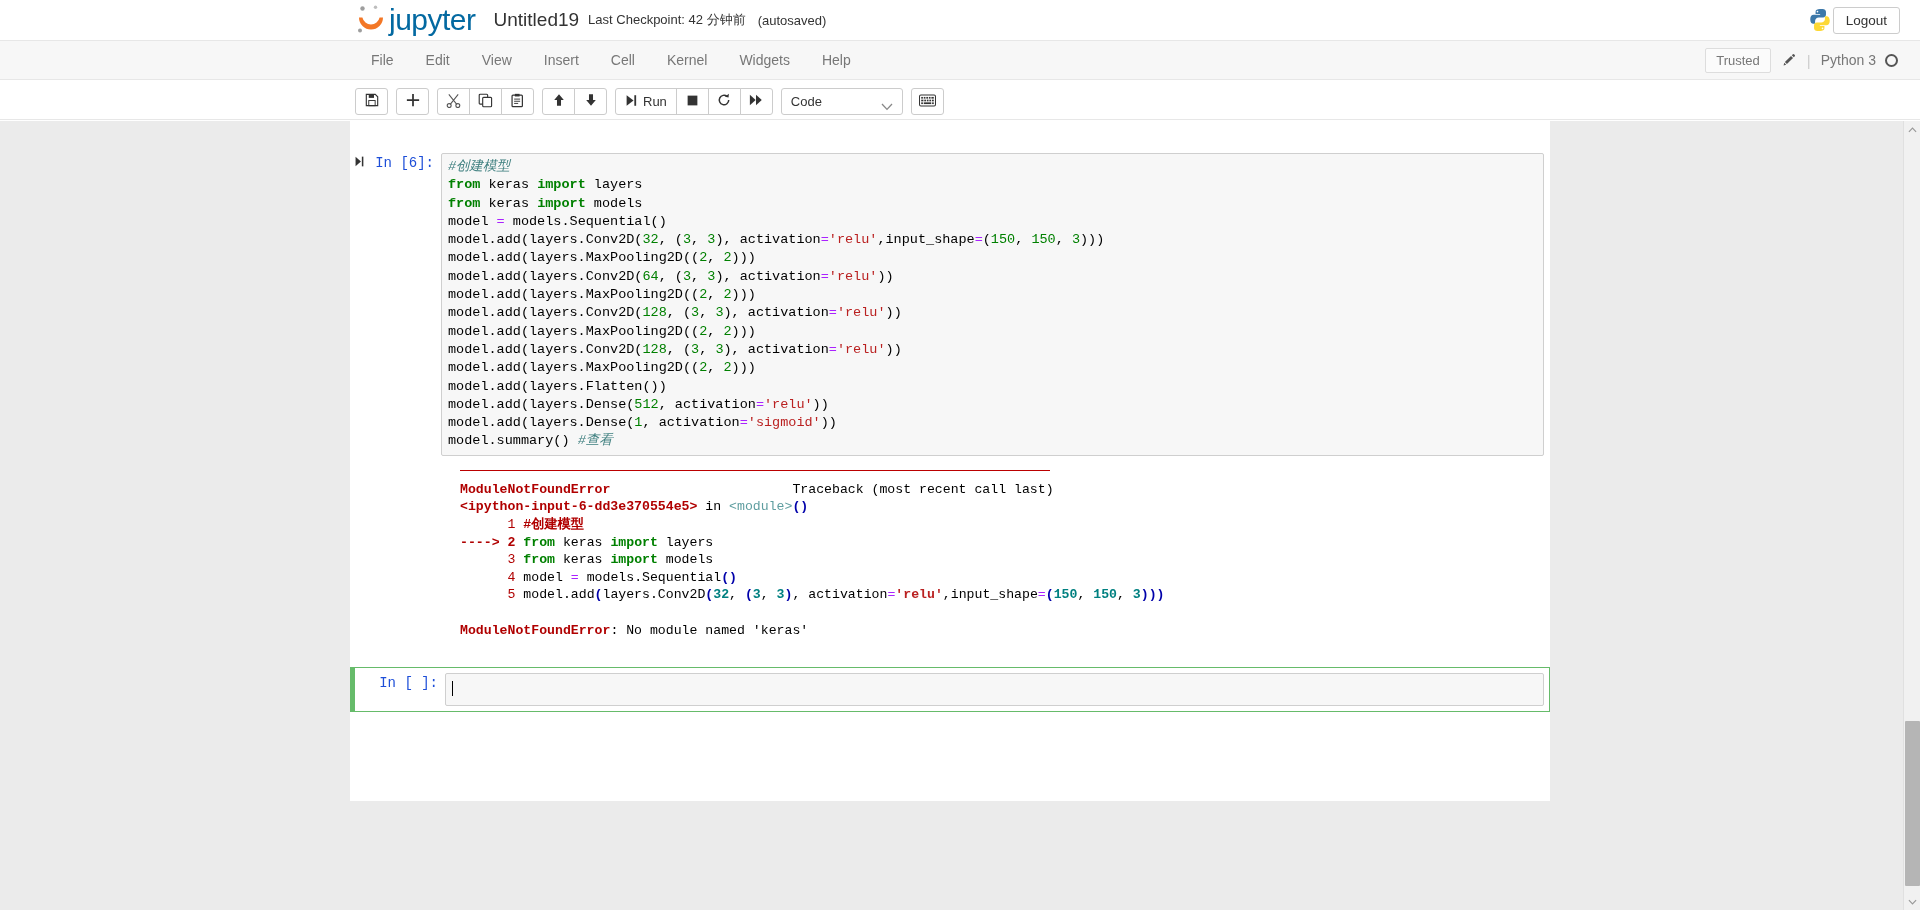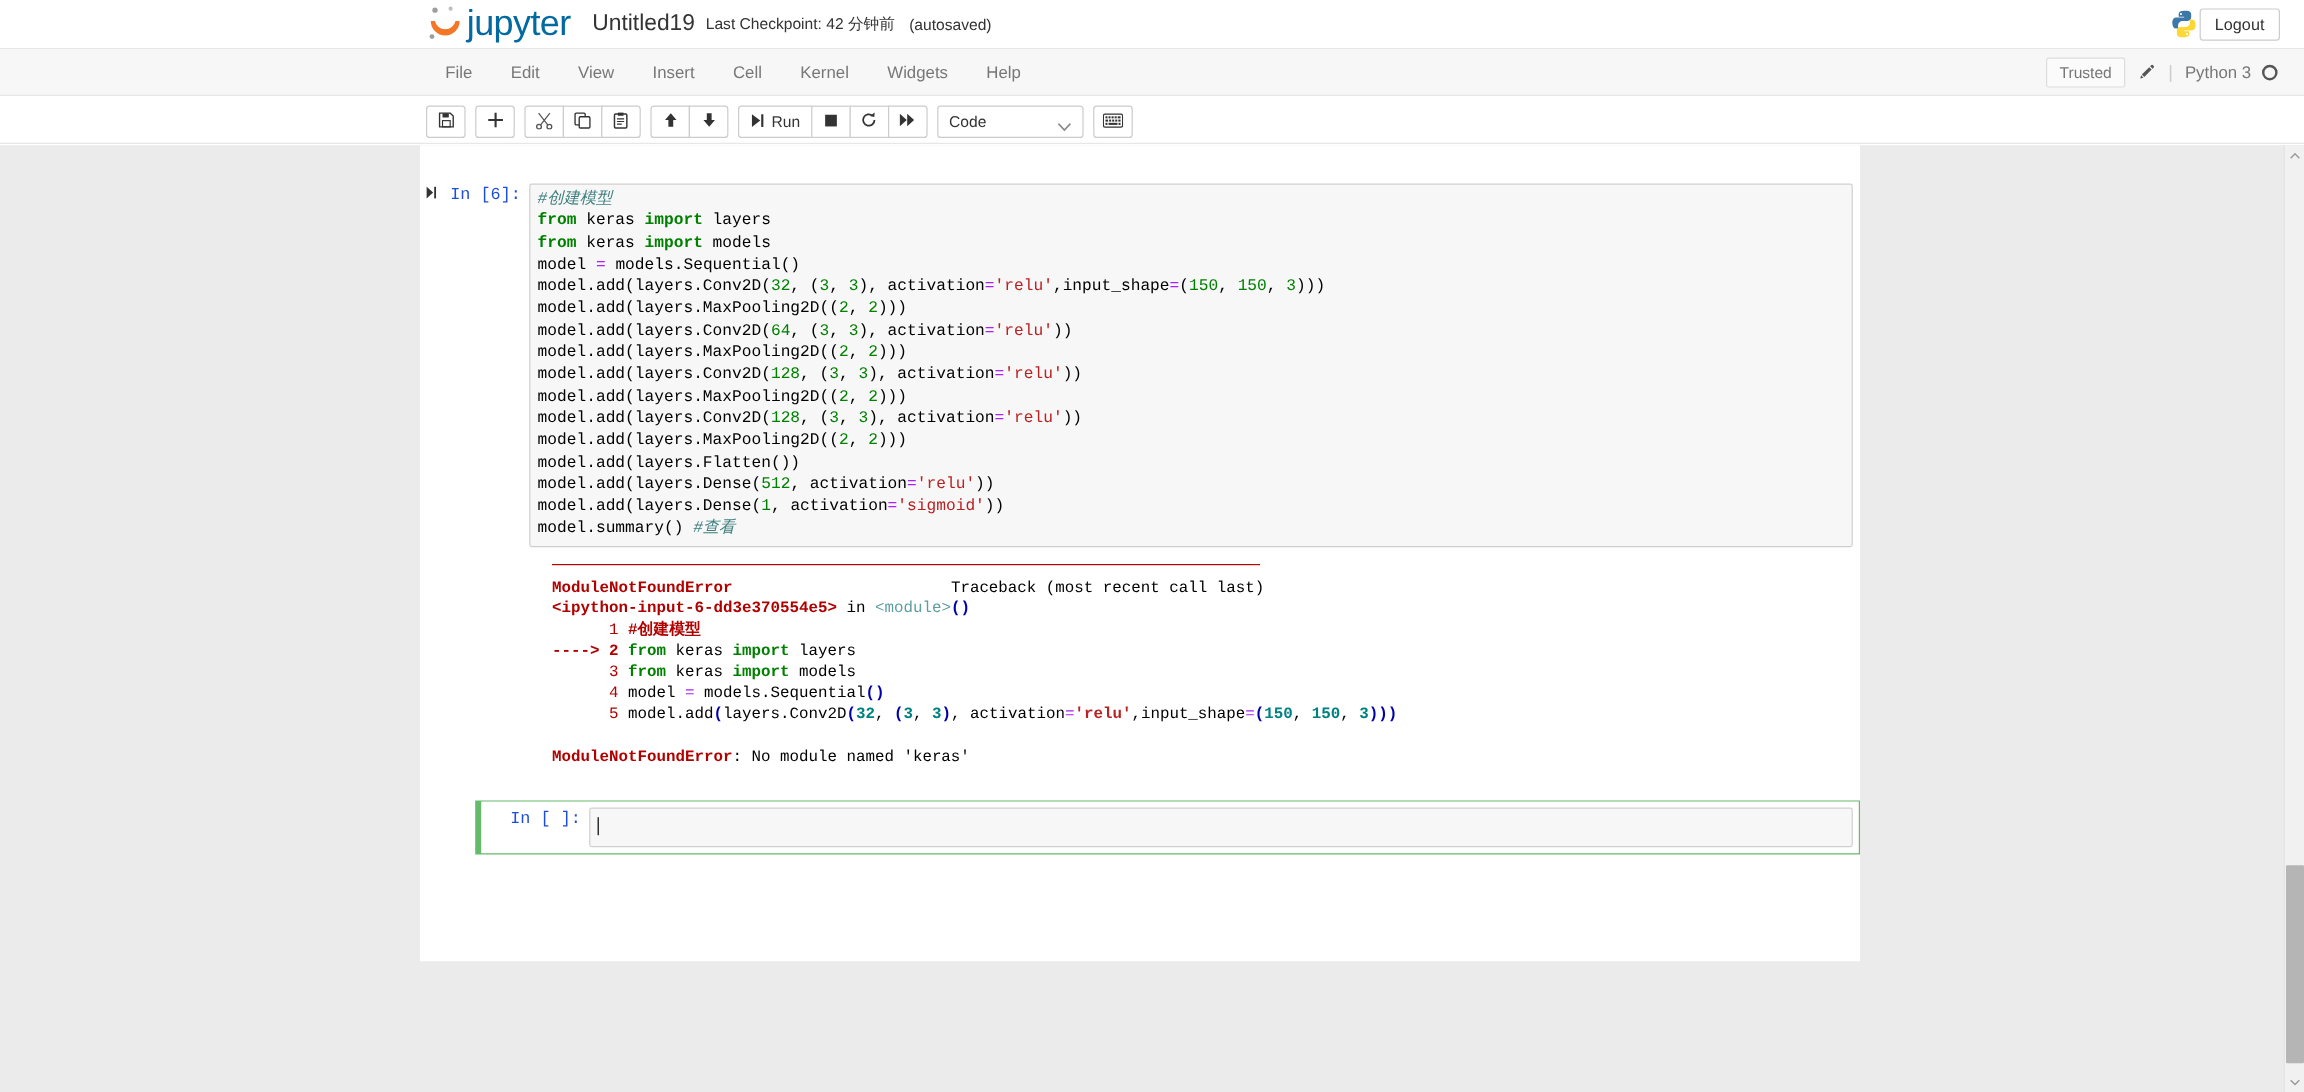--- a/index.html
+++ b/index.html
@@ -160,21 +160,20 @@
     overflow: hidden;
   }
   .cell.partial .input-area {
     border-top: none; border-radius: 0;
     background: #dcdcdc;
   }
   .cell.selected {
     border: 1px solid #66bb6a;
     border-left: 5px solid #66bb6a;
     padding-left: 0;
-    margin-left: 46px;
   }
   .cell.selected .prompt { padding-left: 4px; }
   .caret {
     display: inline-block;
     width: 1px; height: 15px;
     background: #000;
     vertical-align: -3px;
     animation: blink 1.1s step-end infinite;
   }
   @keyframes blink { 50% { opacity: 0; } }

